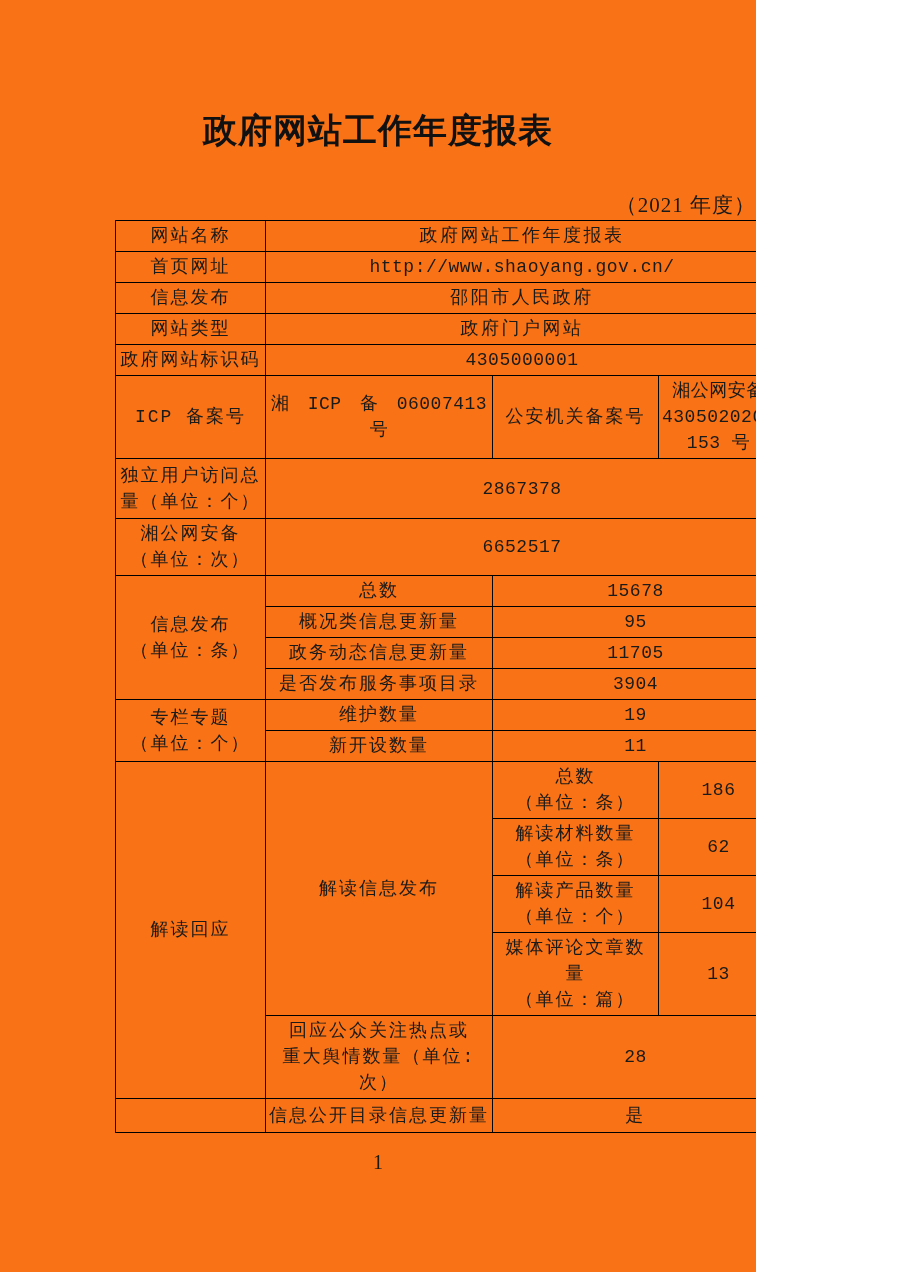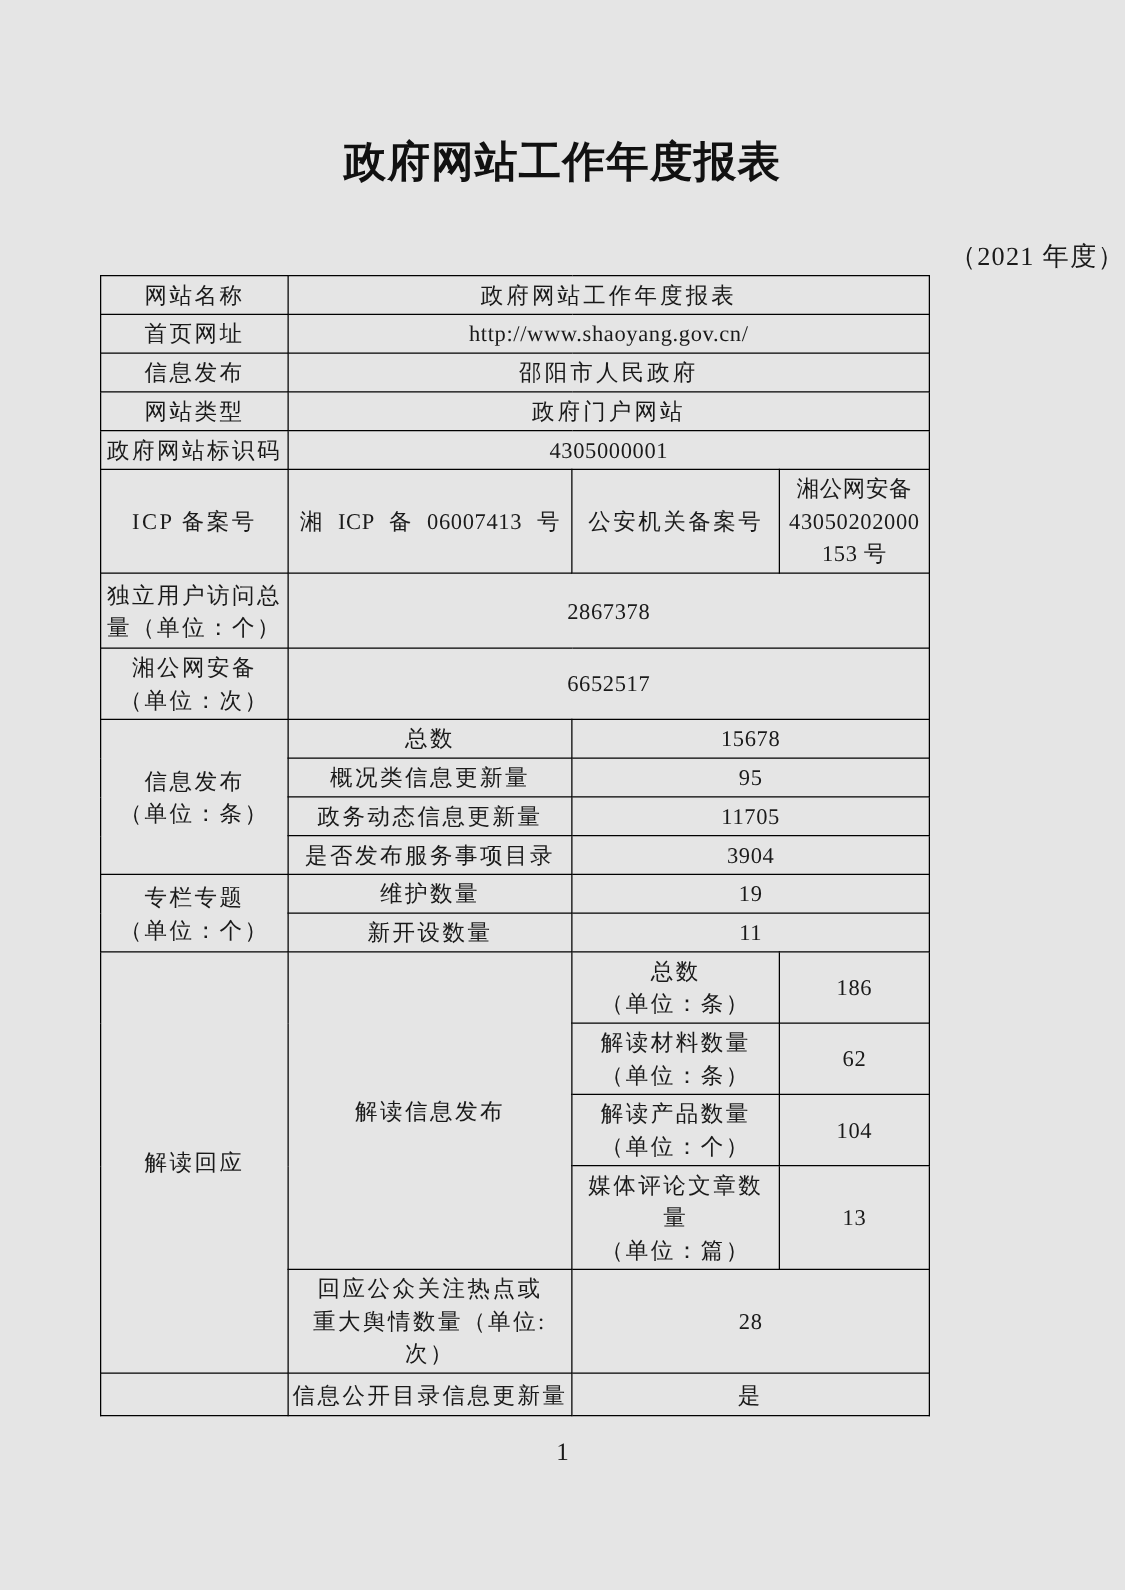--- a/index.html
+++ b/index.html
@@ -1,21 +1,21 @@
 <!DOCTYPE html>
 <html><head>
 <meta charset="utf-8">
 <style>
   * { margin: 0; padding: 0; box-sizing: border-box; }
   html, body { background: #ffffff; }
   .page {
     position: relative;
-    width: 900px;
+    width: 756px;
     height: 1272px;
-    background: #e5e5e5;
+    background: #f97316;
     color: #1a1a1a;
     font-family: "Liberation Serif", "DejaVu Serif", serif;
     overflow: hidden;
   }
   .doc-title {
     padding-top: 106px;
     text-align: center;
     font-family: "Liberation Sans", "DejaVu Sans", sans-serif;
     font-size: 34px;
     font-weight: 700;
@@ -31,24 +31,25 @@
     line-height: 30px;
   }
   .reporting-unit {
     margin: 50px 0 3px 126px;
     font-size: 18px;
     font-weight: 700;
     letter-spacing: 0.5px;
     line-height: 24px;
   }
   table.report {
-    margin-left: 80px;
+    margin-left: 115px;
     width: 663px;
     border-collapse: collapse;
     table-layout: fixed;
+    font-family: Liberation Mono, monospace;
   }
   table.report td {
     border: 1px solid #000;
     text-align: center;
     vertical-align: middle;
     font-size: 18px;
     line-height: 26px;
     padding: 2px 3px;
     white-space: pre-line;
     overflow: hidden;

